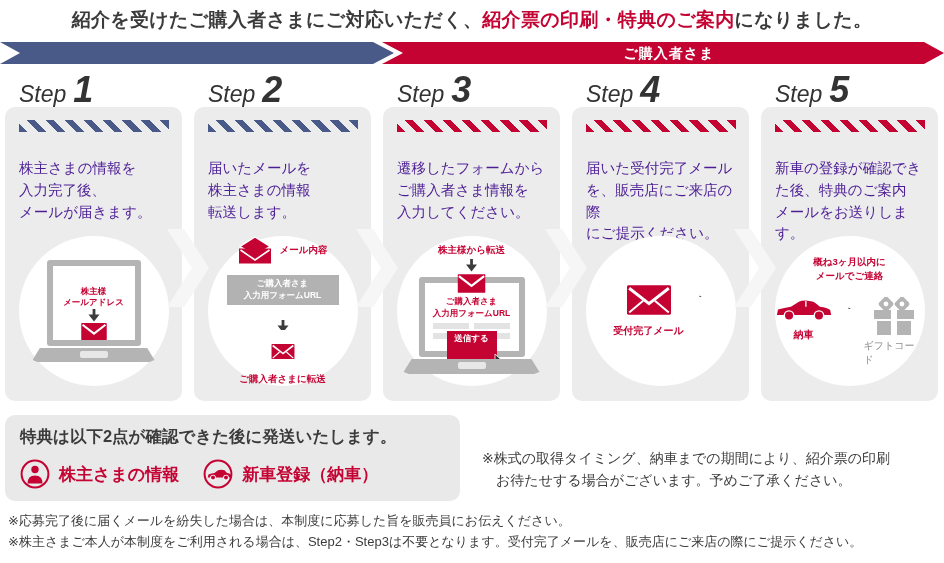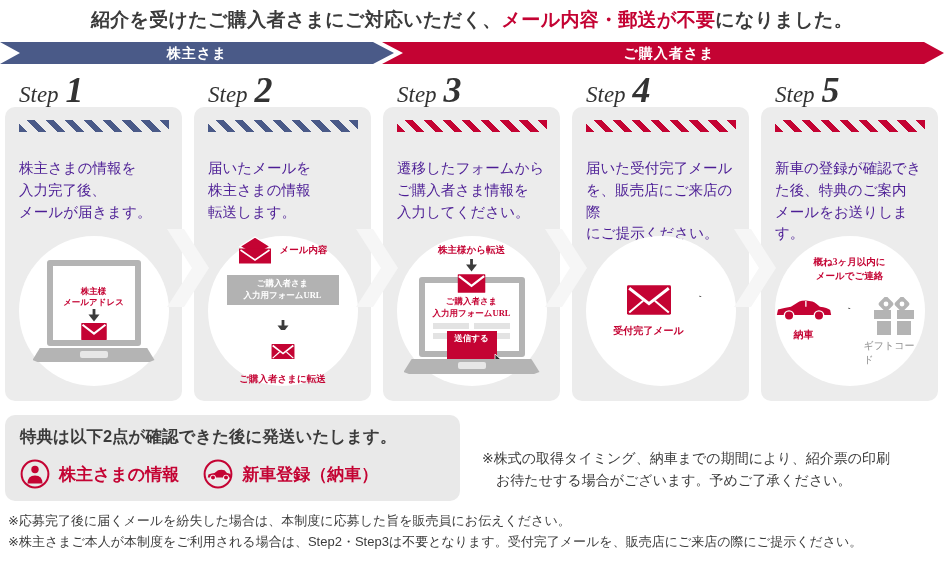--- a/index.html
+++ b/index.html
@@ -13,21 +13,21 @@
 
   
   .banner { position:relative; height:22px; margin-top:9px; }
   .banner svg { display:block; }
   .banner-label { position:absolute; top:0; height:22px; line-height:22px; text-align:center;
                   color:#fff; font-weight:bold; font-size:14px; letter-spacing:1px; }
   .banner-label.sh { left:0; width:394px; }
   .banner-label.pu { left:394px; width:550px; }
 
   
-  .cards { position:relative; display:flex; gap:12px; padding:0 5px; margin-top:10px;font-family:Liberation Serif, serif; }
+  .cards { position:relative; display:flex; gap:12px; padding:0 5px; margin-top:10px; }
   .column { width:177px; display:flex; flex-direction:column; }
   .step-head { display:flex; align-items:baseline; gap:7px; padding-left:14px; height:33px; font-style:italic; color:#333; }
   .step-word { font-size:23px; }
   .step-num  { font-size:36px; font-weight:600; line-height:.9; }
   .card { background:#ececec; border-radius:10px; height:294px; padding:13px 11px 8px; display:flex; flex-direction:column; }
   .stripes { height:12px; width:150px; margin-left:3px; }
   .theme-navy .stripes { background:repeating-linear-gradient(45deg,#4a5a88 0 6px,transparent 6px 13.5px); }
   .theme-red  .stripes { background:repeating-linear-gradient(45deg,#c40333 0 6px,transparent 6px 13.5px); }
   .desc { margin:26px 0 0 3px; font-size:14.5px; line-height:1.5; white-space:pre-line; height:72px; color:#4c1d95; }
   .art { flex:1; position:relative; display:flex; flex-direction:column; justify-content:flex-end; align-items:center; }
@@ -80,29 +80,28 @@
                text-indent:-1em; padding-left:calc(22px + 1em); color:#3c3c3c; }
   .footnotes { margin:9px 5px 0 8px; font-size:13px; line-height:1.65; }
   .footnote { text-indent:-1em; padding-left:1em; }
 </style>
 </head>
 <body>
 
 <div class="stage">
 
   <div class="main-title">
-    <span>紹介を受けたご購入者さまにご対応いただく、</span><span class="hl">メール内容・郵送が不要</span><span>になりました。</span>
+    <span>紹介を受けたご購入者さまにご対応いただく、</span><span class="hl">紹介票の印刷・特典のご案内</span><span>になりました。</span>
   </div>
 
   <div class="banner">
     <svg width="944" height="22">
       <polygon points="0,0 373,0 394,11 373,22 0,22 20,11" fill="#4a5a88"></polygon>
       <polygon points="382,0 924,0 944,11 924,22 382,22 403,11" fill="#c40333"></polygon>
     </svg>
-    <div class="banner-label sh">株主さま</div>
     <div class="banner-label pu">ご購入者さま</div>
   </div>
 
   <div class="cards">
 
     <svg class="gap-chevron gc-0" width="42" height="78">
         <polygon points="0,0 17,0 42,39 17,78 0,78 25,39" fill="#f6f6f6"></polygon>
       </svg>
     <svg class="gap-chevron gc-1" width="42" height="78">
         <polygon points="0,0 17,0 42,39 17,78 0,78 25,39" fill="#f6f6f6"></polygon>

